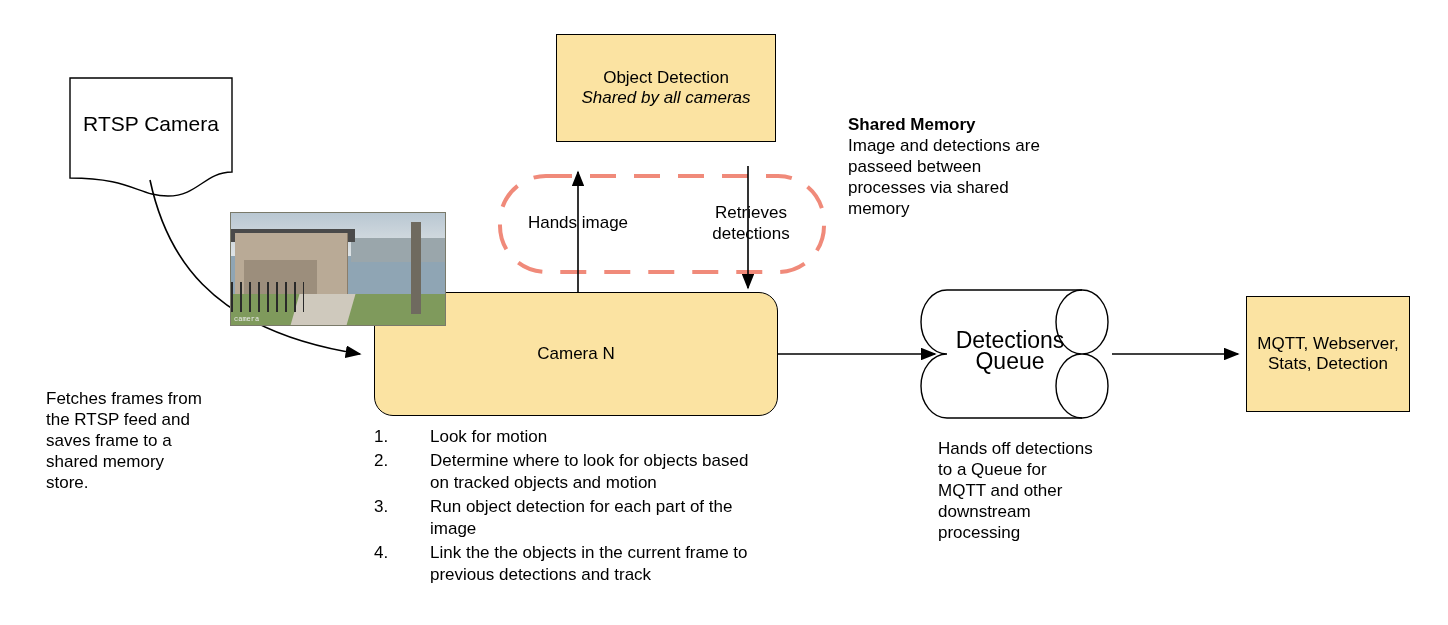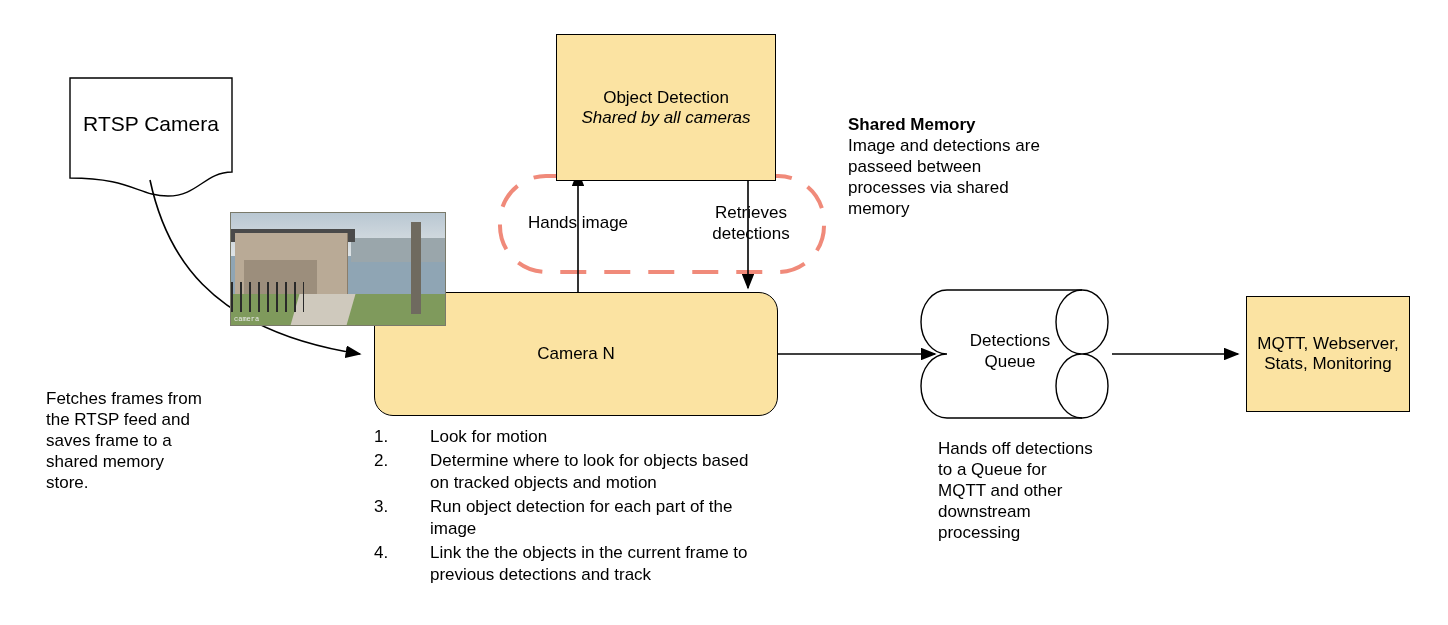--- a/index.html
+++ b/index.html
@@ -61,21 +61,21 @@
     font-weight: bold;
   }
   .label-small {
     position: absolute;
     font-size: 17px;
     line-height: 21px;
     text-align: center;
   }
   .cyl-label {
     position: absolute;
-    font-size: 17px;
+    font-size: 23px;
     line-height: 21px;
     text-align: center;
     width: 140px;
   }
   .steps {
     position: absolute;
     font-size: 17px;
     line-height: 22px;
   }
   .steps .step {
@@ -175,21 +175,21 @@
       <path d="M1082,290 A26,32 0 0 0 1082,354 A26,32 0 0 0 1082,418" fill="none" stroke="#000000" stroke-width="1.4"></path>
     </g>
 
     <path d="M1112,354 L1238,354" fill="none" stroke="#000000" stroke-width="1.6" marker-end="url(#arrow)"></path>
   </svg>
 
   <div class="doc-shape" style="left:70px; top:78px; width:162px; height:100px;">
     <span>RTSP Camera</span>
   </div>
 
-  <div class="node box" style="left:556px; top:34px; width:220px; height:147px;">
+  <div class="node box" style="left:556px; top:34px; width:220px; height:108px;">
     <span class="line1">Object Detection</span>
     <span class="line2">Shared by all cameras</span>
   </div>
 
   <div class="node box" style="left:374px; top:292px; width:404px; height:124px;border-radius:19px;">
     <span class="line1">Camera N</span>
   </div>
 
   <div class="snapshot">
     <div class="sky"></div>
@@ -199,21 +199,21 @@
     <div class="garage"></div>
     <div class="lawn"></div>
     <div class="path"></div>
     <div class="fence"></div>
     <div class="pole"></div>
     <div class="stamp">camera</div>
   </div>
 
   <div class="node box" style="left:1246px; top:296px; width:164px; height:116px;">
     <span class="line1">MQTT, Webserver,</span>
-    <span class="line1">Stats, Monitoring</span>
+    <span class="line1">Stats, Detection</span>
   </div>
 
   <div class="cyl-label" style="left:940px; top:330px;">
     <div>Detections</div>
     <div>Queue</div>
   </div>
 
   <div class="label-small" style="left:522px; top:212px; width:112px;">Hands
 image</div>
   <div class="label-small" style="left:692px; top:202px; width:118px;">Retrieves

